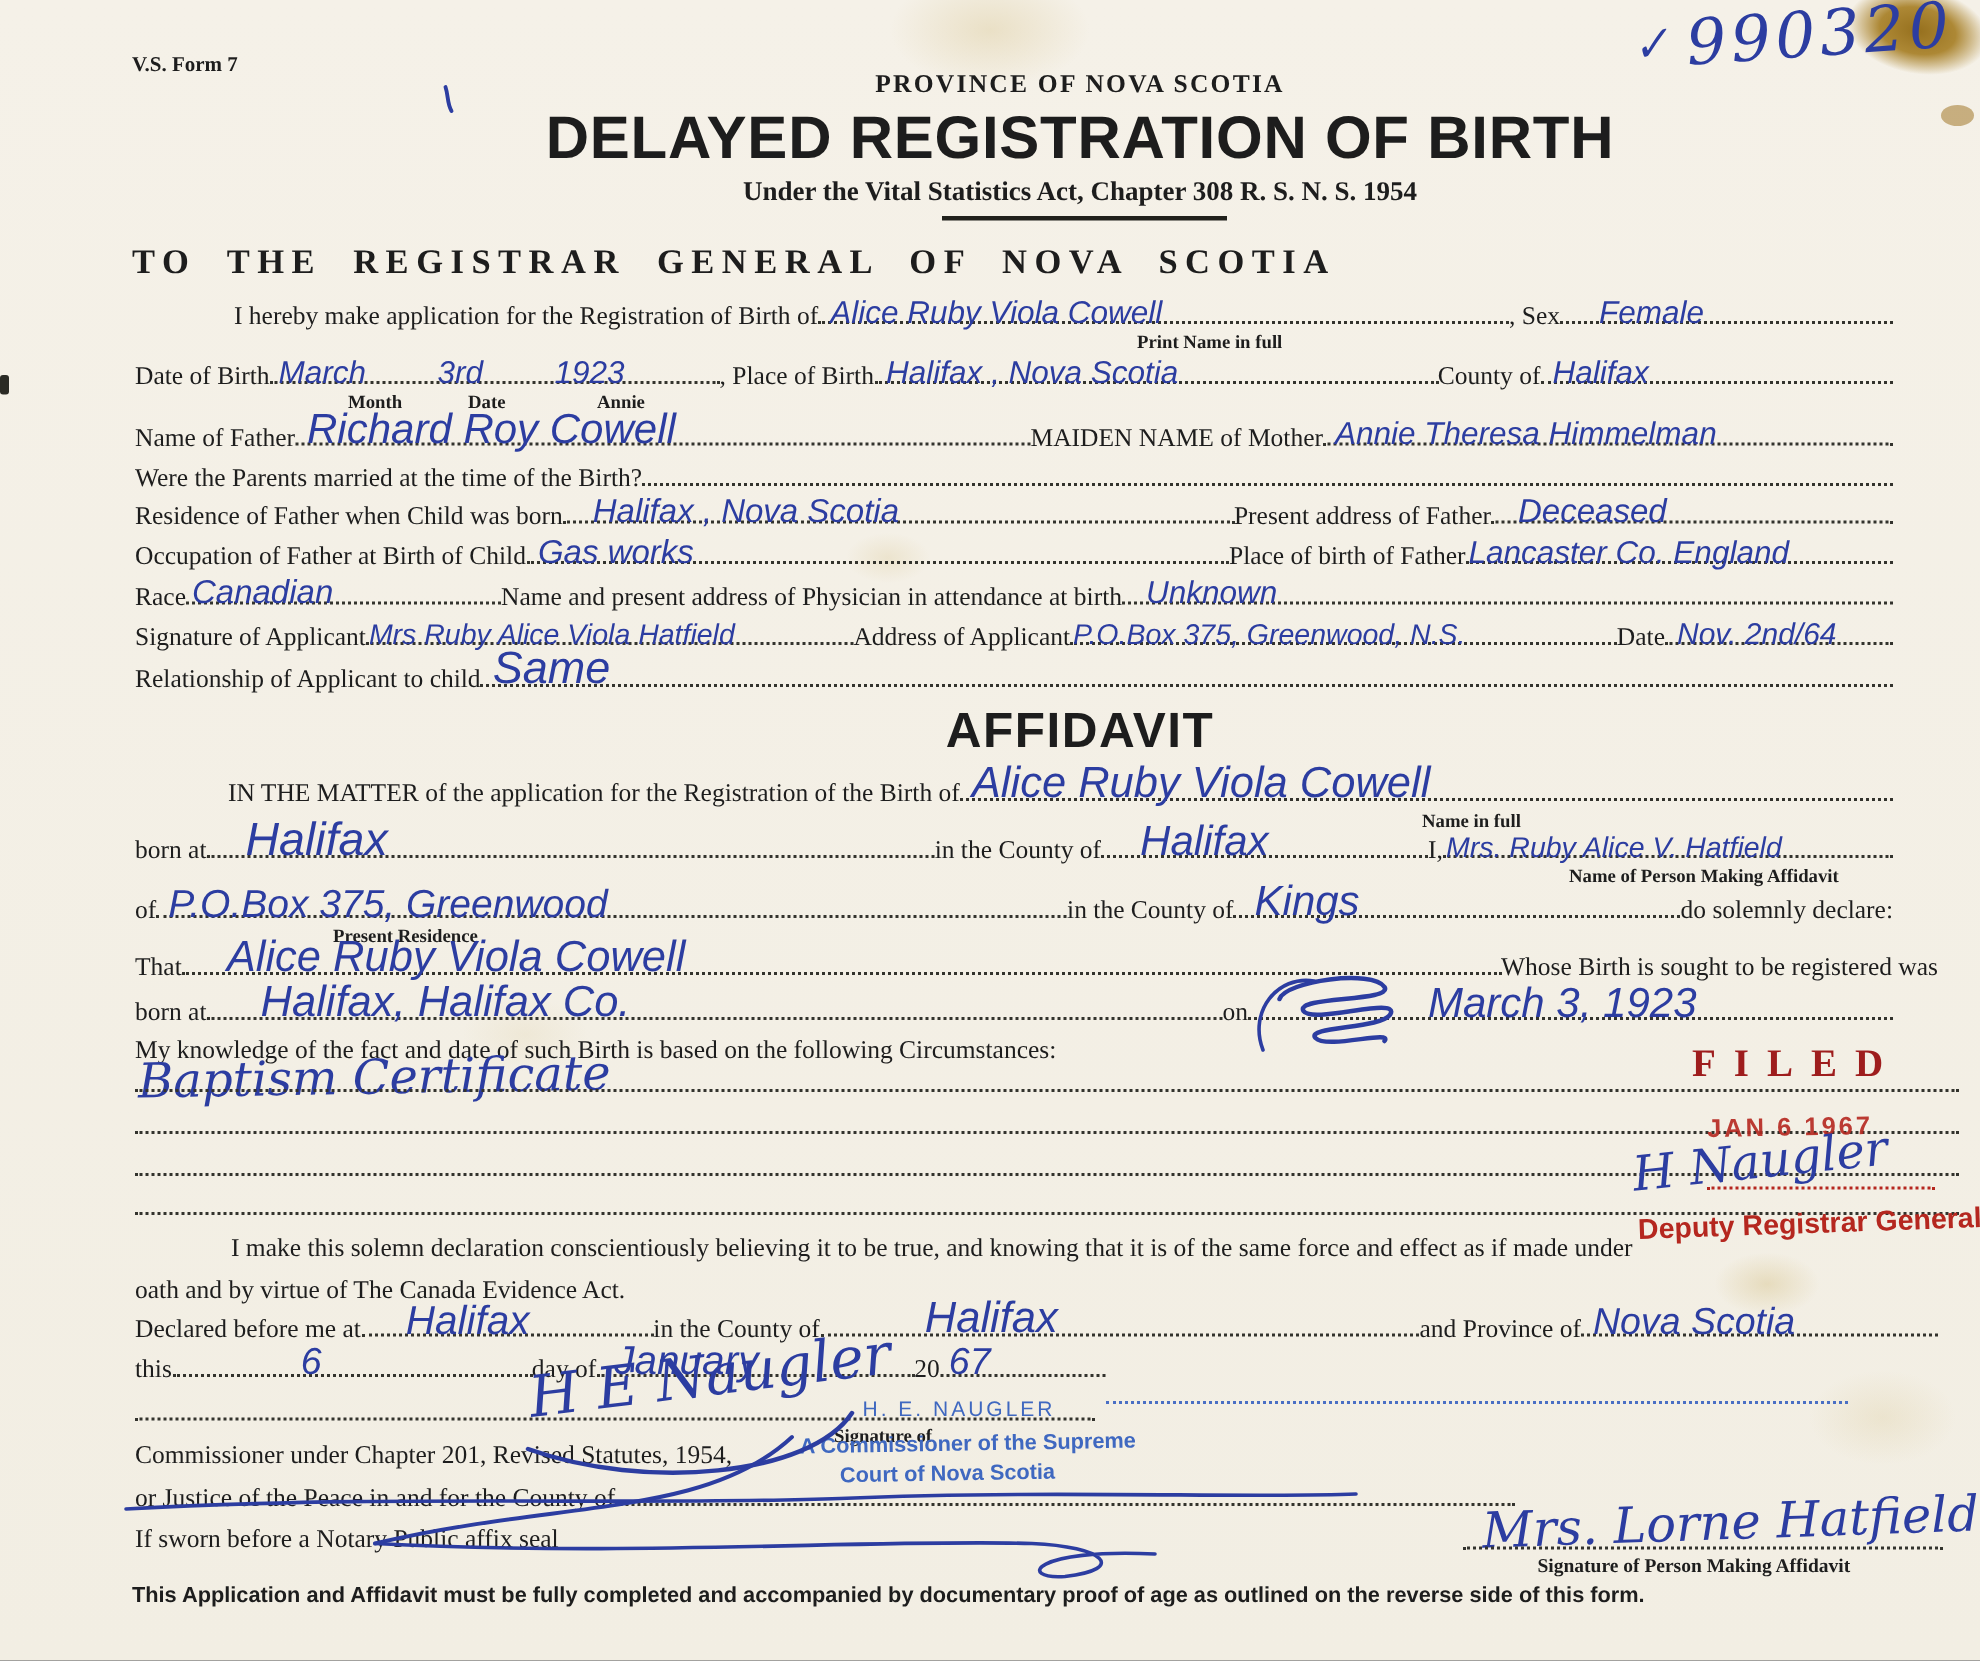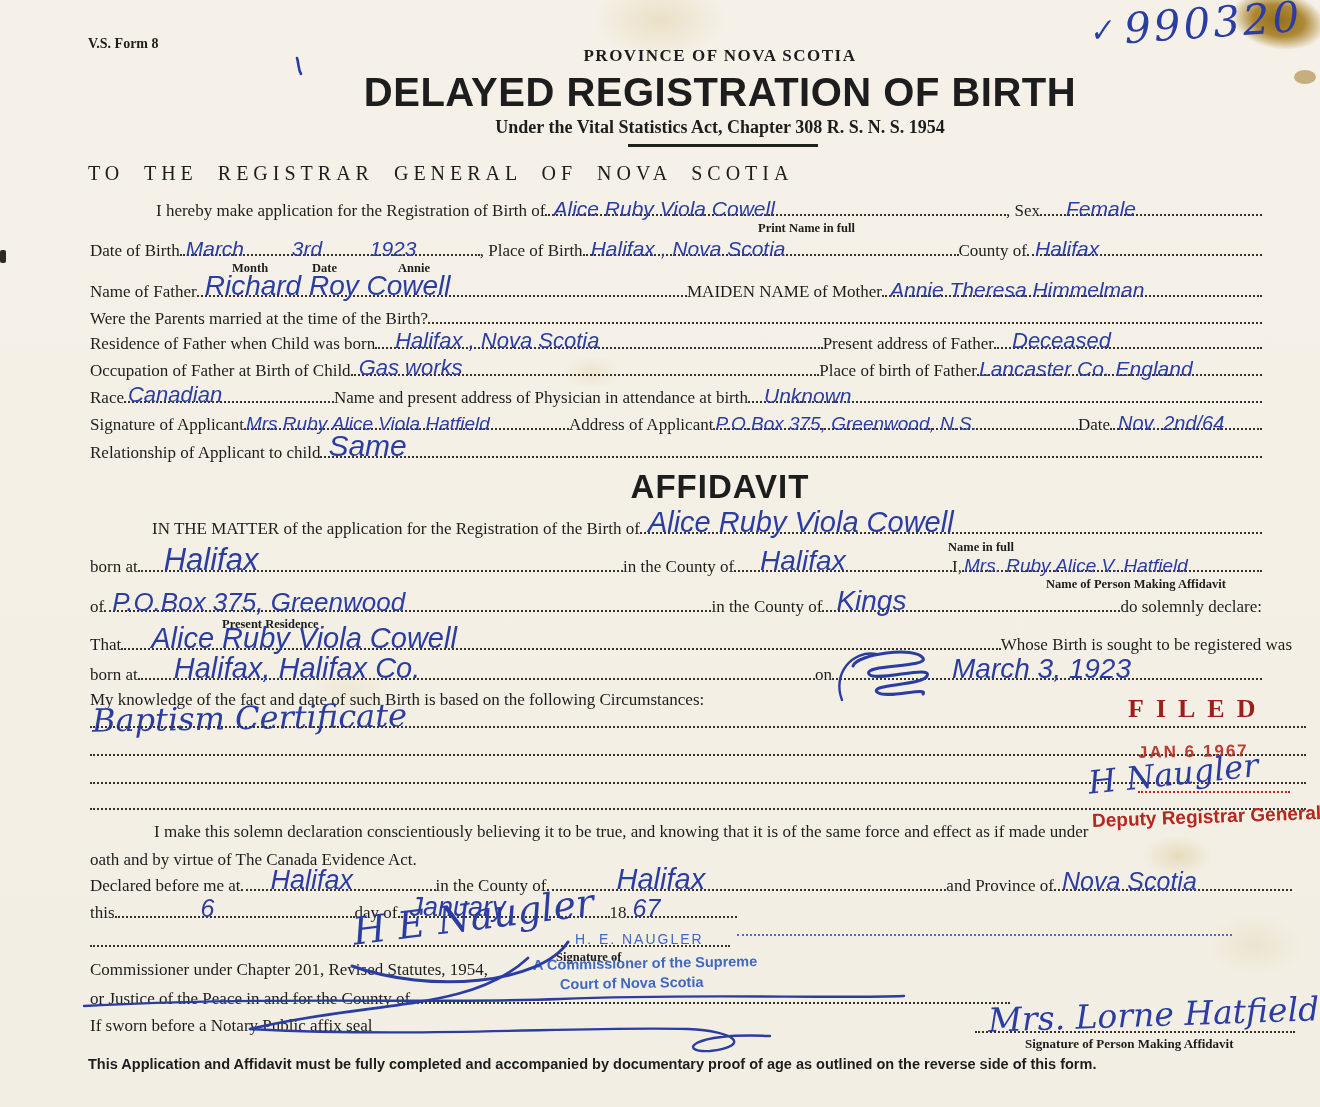--- a/index.html
+++ b/index.html
@@ -38,31 +38,31 @@
 </style>
 </head>
 <body>
 
 <div class="paper">
 
   <div style="position:absolute;top:-20px;right:-16px;width:160px;height:115px;border-radius:50%;transform:rotate(10deg);background:radial-gradient(closest-side at 62% 32%, #96701e 0%, #ad8835 42%, rgba(173,136,53,.45) 62%, transparent 78%);"></div>
   <div style="position:absolute;top:70px;right:4px;width:22px;height:14px;border-radius:50%;background:rgba(160,118,40,.55);"></div>
   <div style="position:absolute;left:0;top:250px;width:6px;height:13px;background:#2b2b25;border-radius:2px;"></div>
 
-  <div style="position:absolute;left:88px;top:36px;font-weight:bold;font-size:14px;">V.S. Form 8</div>
+  <div style="position:absolute;left:88px;top:36px;font-weight:bold;font-size:14px;">V.S. Form 7</div>
 
   <div class="hw-abs" style="left:1088px;top:16px;font-size:30px;transform:rotate(-10deg);">✓</div>
   <div class="hw-abs" style="left:1124px;top:2px;font-size:42px;letter-spacing:3px;transform:rotate(-4deg);">990320</div>
 
   <div class="head-center" style="top:46px;font-weight:bold;font-size:17px;letter-spacing:1.5px;">PROVINCE OF NOVA SCOTIA</div>
   <div class="head-center" style="top:70px;font-family:'Liberation Sans',sans-serif;font-weight:bold;font-size:40px;letter-spacing:.5px;">DELAYED REGISTRATION OF BIRTH</div>
   <div class="head-center" style="top:117px;font-weight:bold;font-size:18px;">Under the Vital Statistics Act, Chapter 308 R. S. N. S. 1954</div>
   <div style="position:absolute;left:628px;top:144px;width:190px;height:3px;background:#21211c;"></div>
 
-  <div style="position:absolute;left:88px;top:162px;font-size:20px;font-weight:400;letter-spacing:5px;word-spacing:10px;">TO THE REGISTRAR GENERAL OF NOVA SCOTIA</div>
+  <div style="position:absolute;left:88px;top:162px;font-size:23px;font-weight:700;letter-spacing:5px;word-spacing:10px;">TO THE REGISTRAR GENERAL OF NOVA SCOTIA</div>
 
   <div class="row" style="top:200px">
     <span class="indent" style="width:66px"></span>
     <span class="lbl">I hereby make application for the Registration of Birth of</span>
     <span class="fill">
         <span class="hw" style="font-size:21px">Alice Ruby Viola Cowell</span>
       </span>
     <span class="lbl">, Sex</span>
     <span class="fill fx" style="width:222px">
         <span class="hw" style="font-size:21px;left:26px">Female</span>
@@ -262,21 +262,21 @@
 
   <div class="row" style="top:902px;right:560px">
     <span class="lbl">this</span>
     <span class="fill fx" style="width:240px">
         <span class="hw" style="font-size:25px;left:86px">6</span>
       </span>
     <span class="lbl">day of</span>
     <span class="fill fx" style="width:212px">
         <span class="hw" style="font-size:27px;left:12px">January</span>
       </span>
-    <span class="lbl">18</span>
+    <span class="lbl">20</span>
     <span class="fill fx" style="width:110px">
         <span class="hw" style="font-size:25px;left:6px">67</span>
       </span>
   </div>
 
   <div style="position:absolute;left:90px;top:945px;width:640px;border-bottom:2px dotted #33332d;"></div>
   <div class="sub" style="left:556px;top:950px">Signature of</div>
   <div class="hw-abs" style="left:352px;top:898px;font-size:38px;transform:rotate(-7deg);">H E Naugler</div>
 
   <div style="position:absolute;left:737px;top:934px;width:495px;border-bottom:2px dotted #4a6fc4;"></div>

